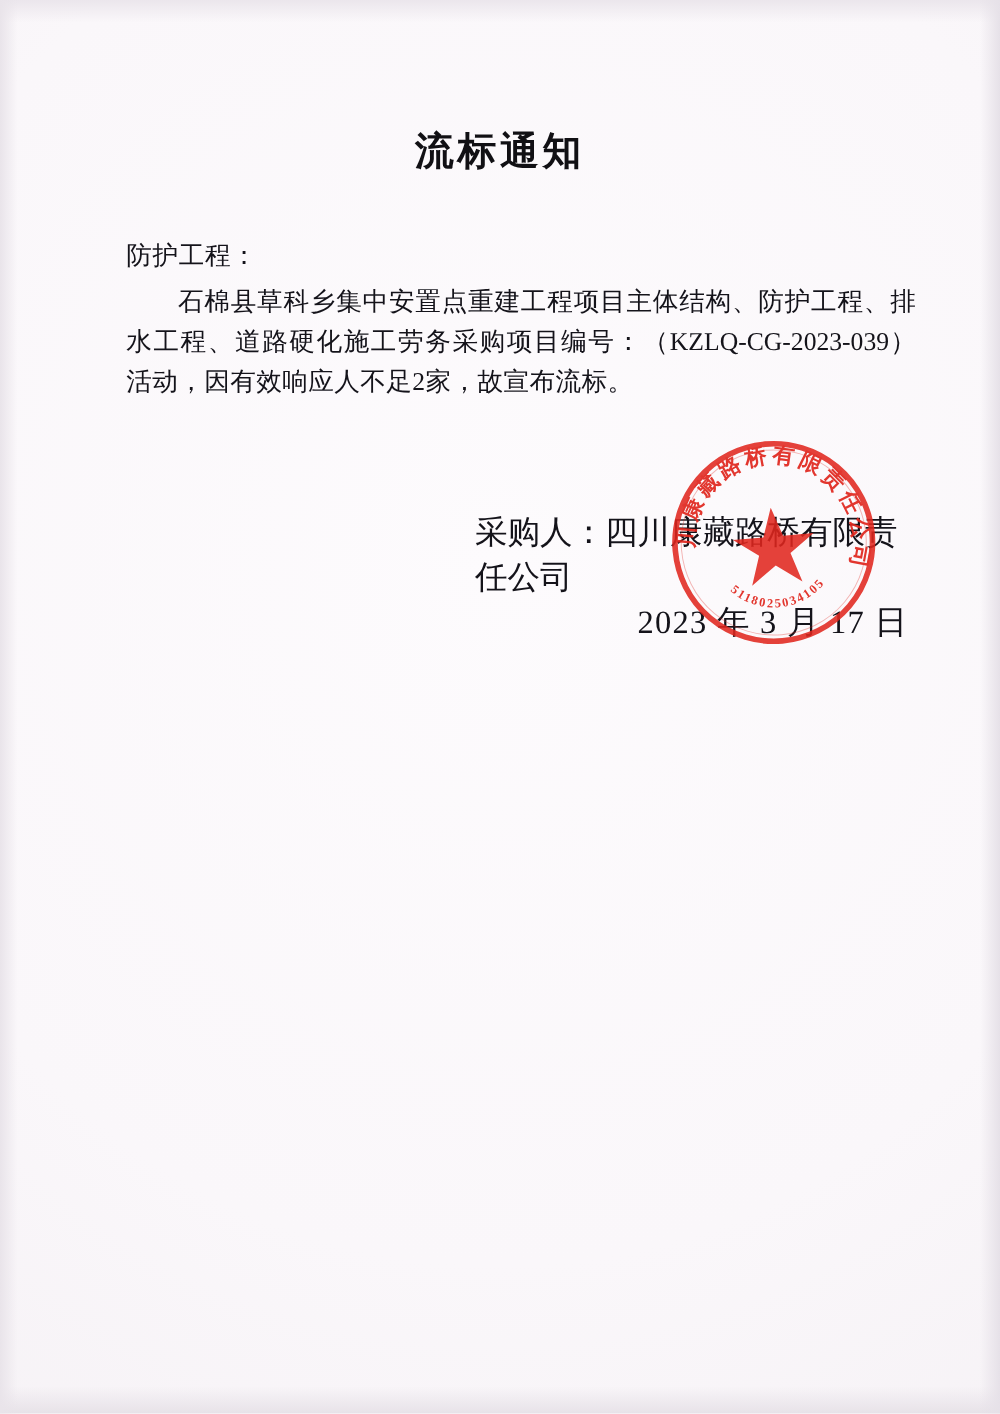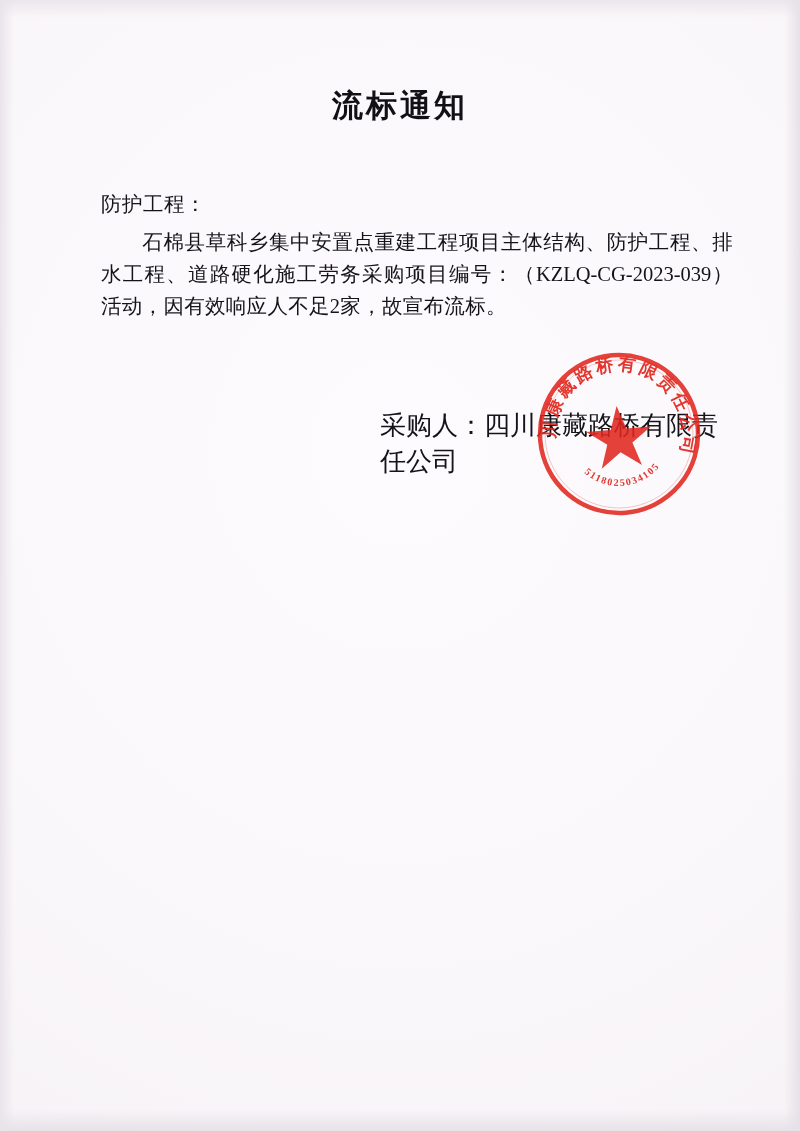--- a/index.html
+++ b/index.html
@@ -49,21 +49,21 @@
   .edge-bottom {
     position: absolute;
     left: 0; right: 0; bottom: 0;
     height: 22px;
     background: linear-gradient(to top, #e7e2e8, rgba(250,247,250,0));
     pointer-events: none;
   }
 
   .doc-title {
     position: absolute;
-    top: 85px;
+    top: 100px;
     left: 0;
     width: 800px;
     text-align: center;
     font-family: "Liberation Serif", serif;
     font-size: 31px;
     font-weight: bold;
     letter-spacing: 3px;
     color: #111014;
   }
 
@@ -148,20 +148,21 @@
   <div class="doc-title">流标通知</div>
 
   <div class="salutation">防护工程：</div>
 
   <div class="body-text">
     <span class="indent"></span><span>石棉县草科乡集中安置点重建工程项目主体结构、防护工程、排水工程、道路硬化施工劳务采购项目编号：（</span><span class="code-latin">KZLQ-CG-2023-039</span><span>）活动，因有效响应人不足2家，故宣布流标。</span>
   </div>
 
   <div class="sign-block">
     <span class="sign-line-1">采购人：四川康藏路桥有限责任公司</span>
+    <span class="sign-line-2">2023 年 3 月 17 日</span>
   </div>
 
   <div class="seal">
     <svg width="172" height="172" viewBox="0 0 172 172" xmlns="http://www.w3.org/2000/svg">
       <defs>
         <path id="ringpath" d="M 86,86 m -64,0 a 64,64 0 1 1 128,0 a 64,64 0 1 1 -128,0"></path>
         <path id="ringpath-bottom" d="M 86,86 m -52,0 a 52,52 0 1 0 104,0"></path>
       </defs>
 
       <circle cx="86" cy="86" r="79" fill="none" stroke="#e0261d" stroke-width="4.5" opacity="0.95"></circle>

